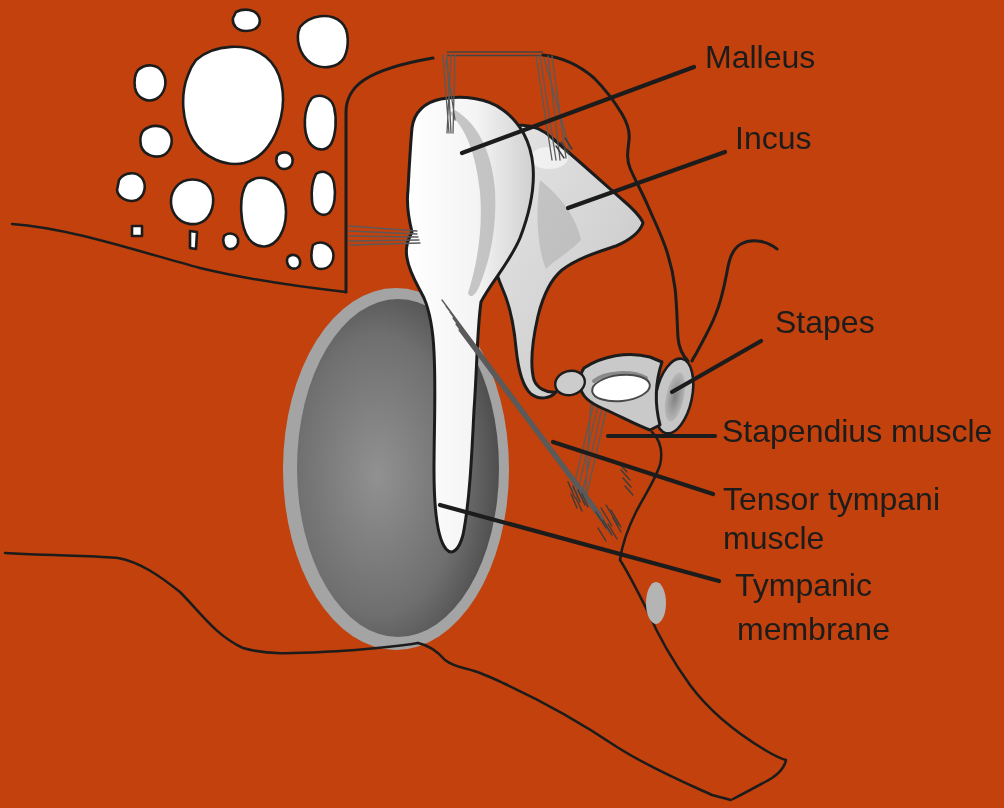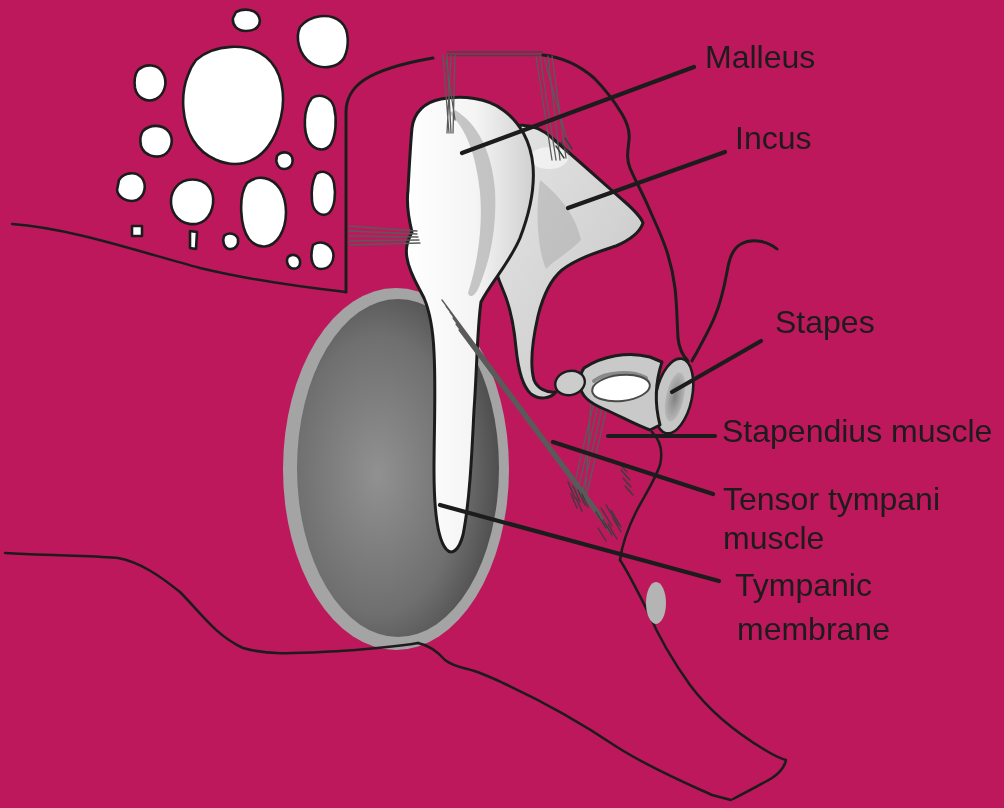--- a/index.html
+++ b/index.html
@@ -1,16 +1,16 @@
 <!DOCTYPE html>
 <html><head>
 <meta charset="utf-8">
 <style>
   html,body{margin:0;padding:0;background:#ffffff;}
-  .stage{position:relative;width:1004px;height:808px;background:#be185d;overflow:hidden;}
+  .stage{position:relative;width:1004px;height:808px;background:#c2410c;overflow:hidden;}
   svg{position:absolute;inset:0;display:block;}
   text{font-family:"Liberation Sans","DejaVu Sans",sans-serif;font-size:32px;fill:#1c1c1c;}
   .outline{fill:none;stroke:#1c1c1c;stroke-width:3;stroke-linecap:round;stroke-linejoin:round;}
   .thin-outline{fill:none;stroke:#1c1c1c;stroke-width:2.5;stroke-linecap:round;stroke-linejoin:round;}
   .cell{fill:#ffffff;stroke:#1c1c1c;stroke-width:2.6;stroke-linejoin:round;}
   .leader{fill:none;stroke:#1c1c1c;stroke-width:4.2;stroke-linecap:round;}
   .fiber{fill:none;stroke:#5a5a5a;stroke-width:1.3;stroke-linecap:round;}
   .hatch{fill:none;stroke:#3c3c3c;stroke-width:1.4;stroke-linecap:round;}
   .bone{stroke:#1c1c1c;stroke-width:3;stroke-linejoin:round;}
 </style>

